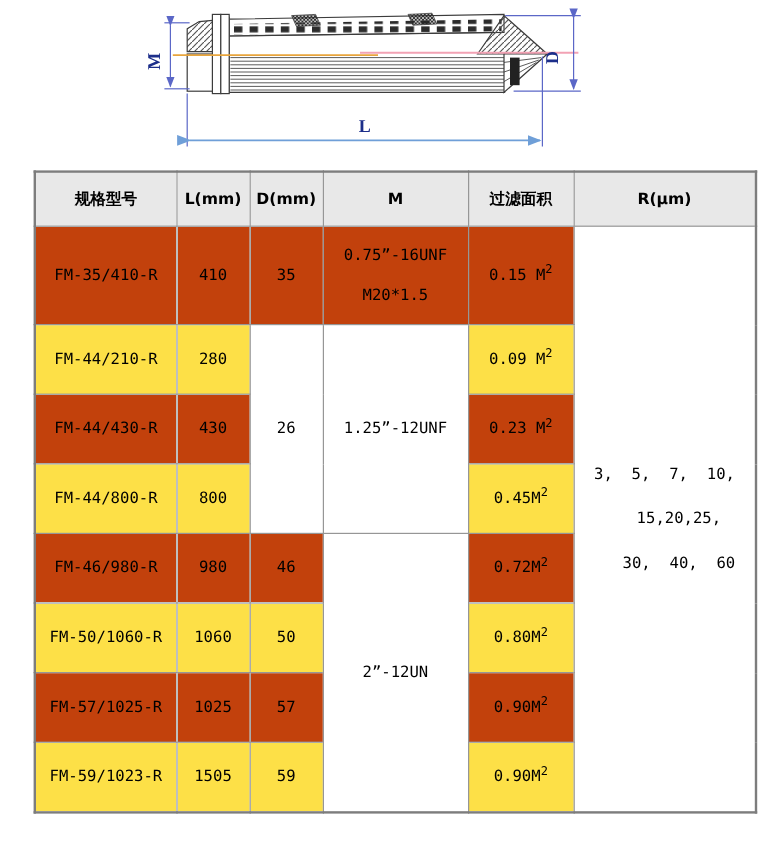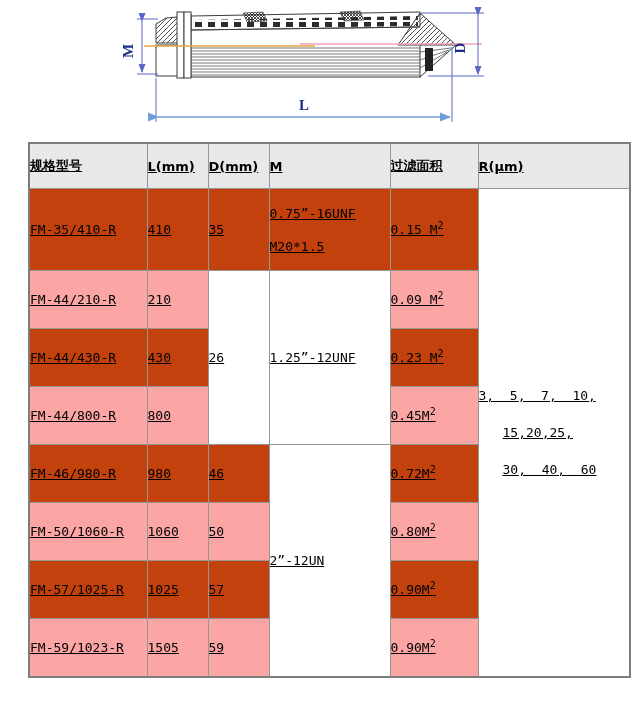--- a/index.html
+++ b/index.html
@@ -15,32 +15,32 @@
   }
   
   .tbl-wrap{position:absolute;left:28px;top:142px;}
   table.spec{
     border-collapse:collapse;table-layout:fixed;width:601px;
     border:2px solid #7d7d7d;
     font-family:"DejaVu Sans Mono","Liberation Mono",monospace;
     font-size:13px;color:#000;
   }
   table.spec th,table.spec td{
-    border:1px solid #969696;text-align:left;vertical-align:middle;
-    padding:0 0;overflow:hidden;text-decoration:underline;
+    border:1px solid #969696;text-align:center;vertical-align:middle;
+    padding:0 0;overflow:hidden;
   }
   table.spec th{
     background:#e8e8e8;font-weight:bold;font-size:13px;
     font-family:"DejaVu Sans","Liberation Sans",sans-serif;
     height:44px;
   }
   tr.r-first{height:82px;}
   tr.r-std{height:58px;}
   td.white{background:#c2410c;}
-  td.blue{background:#fca5a5;margin-left:12px;}
+  td.blue{background:#fde047;margin-left:12px;}
   td.mergecell{background:#ffffff;}
   sup{font-size:10px;line-height:0;}
   .m-line2{margin-top:18px;}
   .r-line{white-space:pre;line-height:1;margin:0;}
   .r-line + .r-line{margin-top:24px;margin-left:24px;}
 </style>
 </head>
 <body>
 
 <div class="stage">
@@ -167,21 +167,21 @@
         </td>
         <td class="mergecell" rowspan="8">
           <div class="r-line">3,  5,  7,  10,</div>
           <div class="r-line">15,20,25,</div>
           <div class="r-line">30,  40,  60</div>
         </td>
       </tr>
 
       <tr class="r-std">
         <td class="blue">FM-44/210-R</td>
-        <td class="blue">210</td>
+        <td class="blue">280</td>
         <td class="mergecell" rowspan="3">26</td>
         <td class="mergecell" rowspan="3">1.25”-12UNF</td>
         <td class="blue">
           <span>0.09 M</span><sup>2</sup>
         </td>
       </tr>
 
       <tr class="r-std">
         <td class="white">FM-44/430-R</td>
         <td class="white">430</td>

